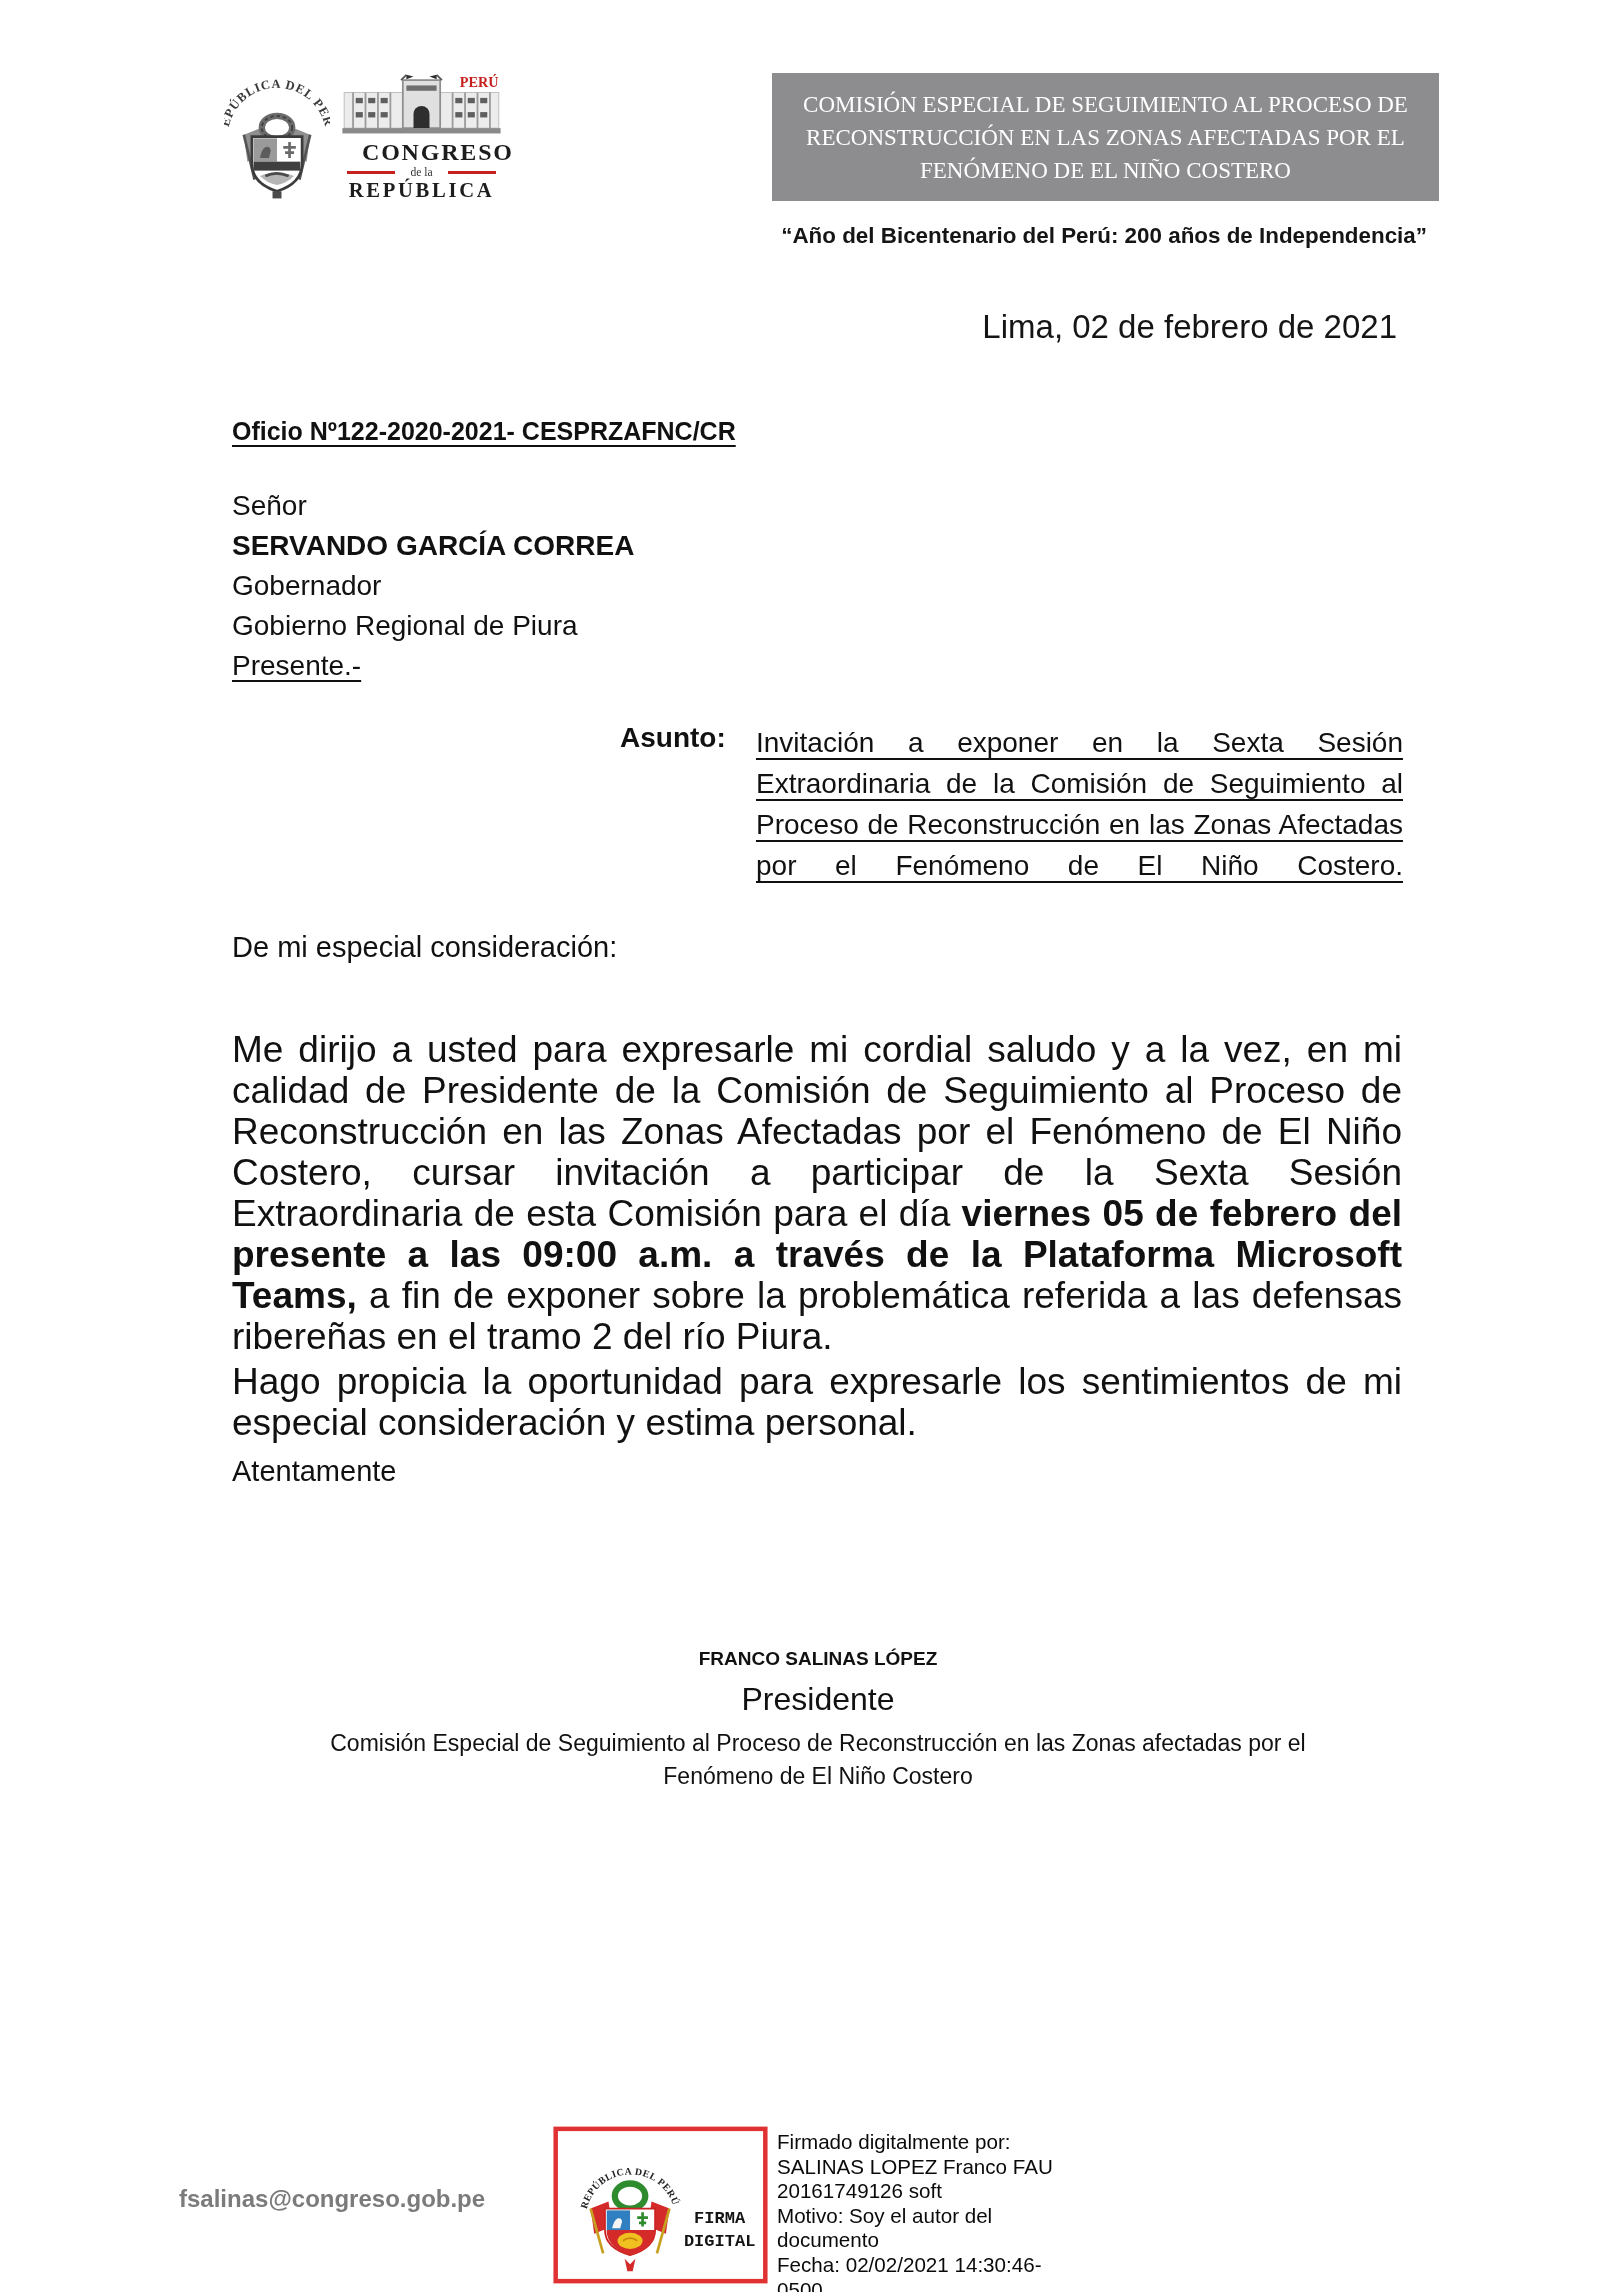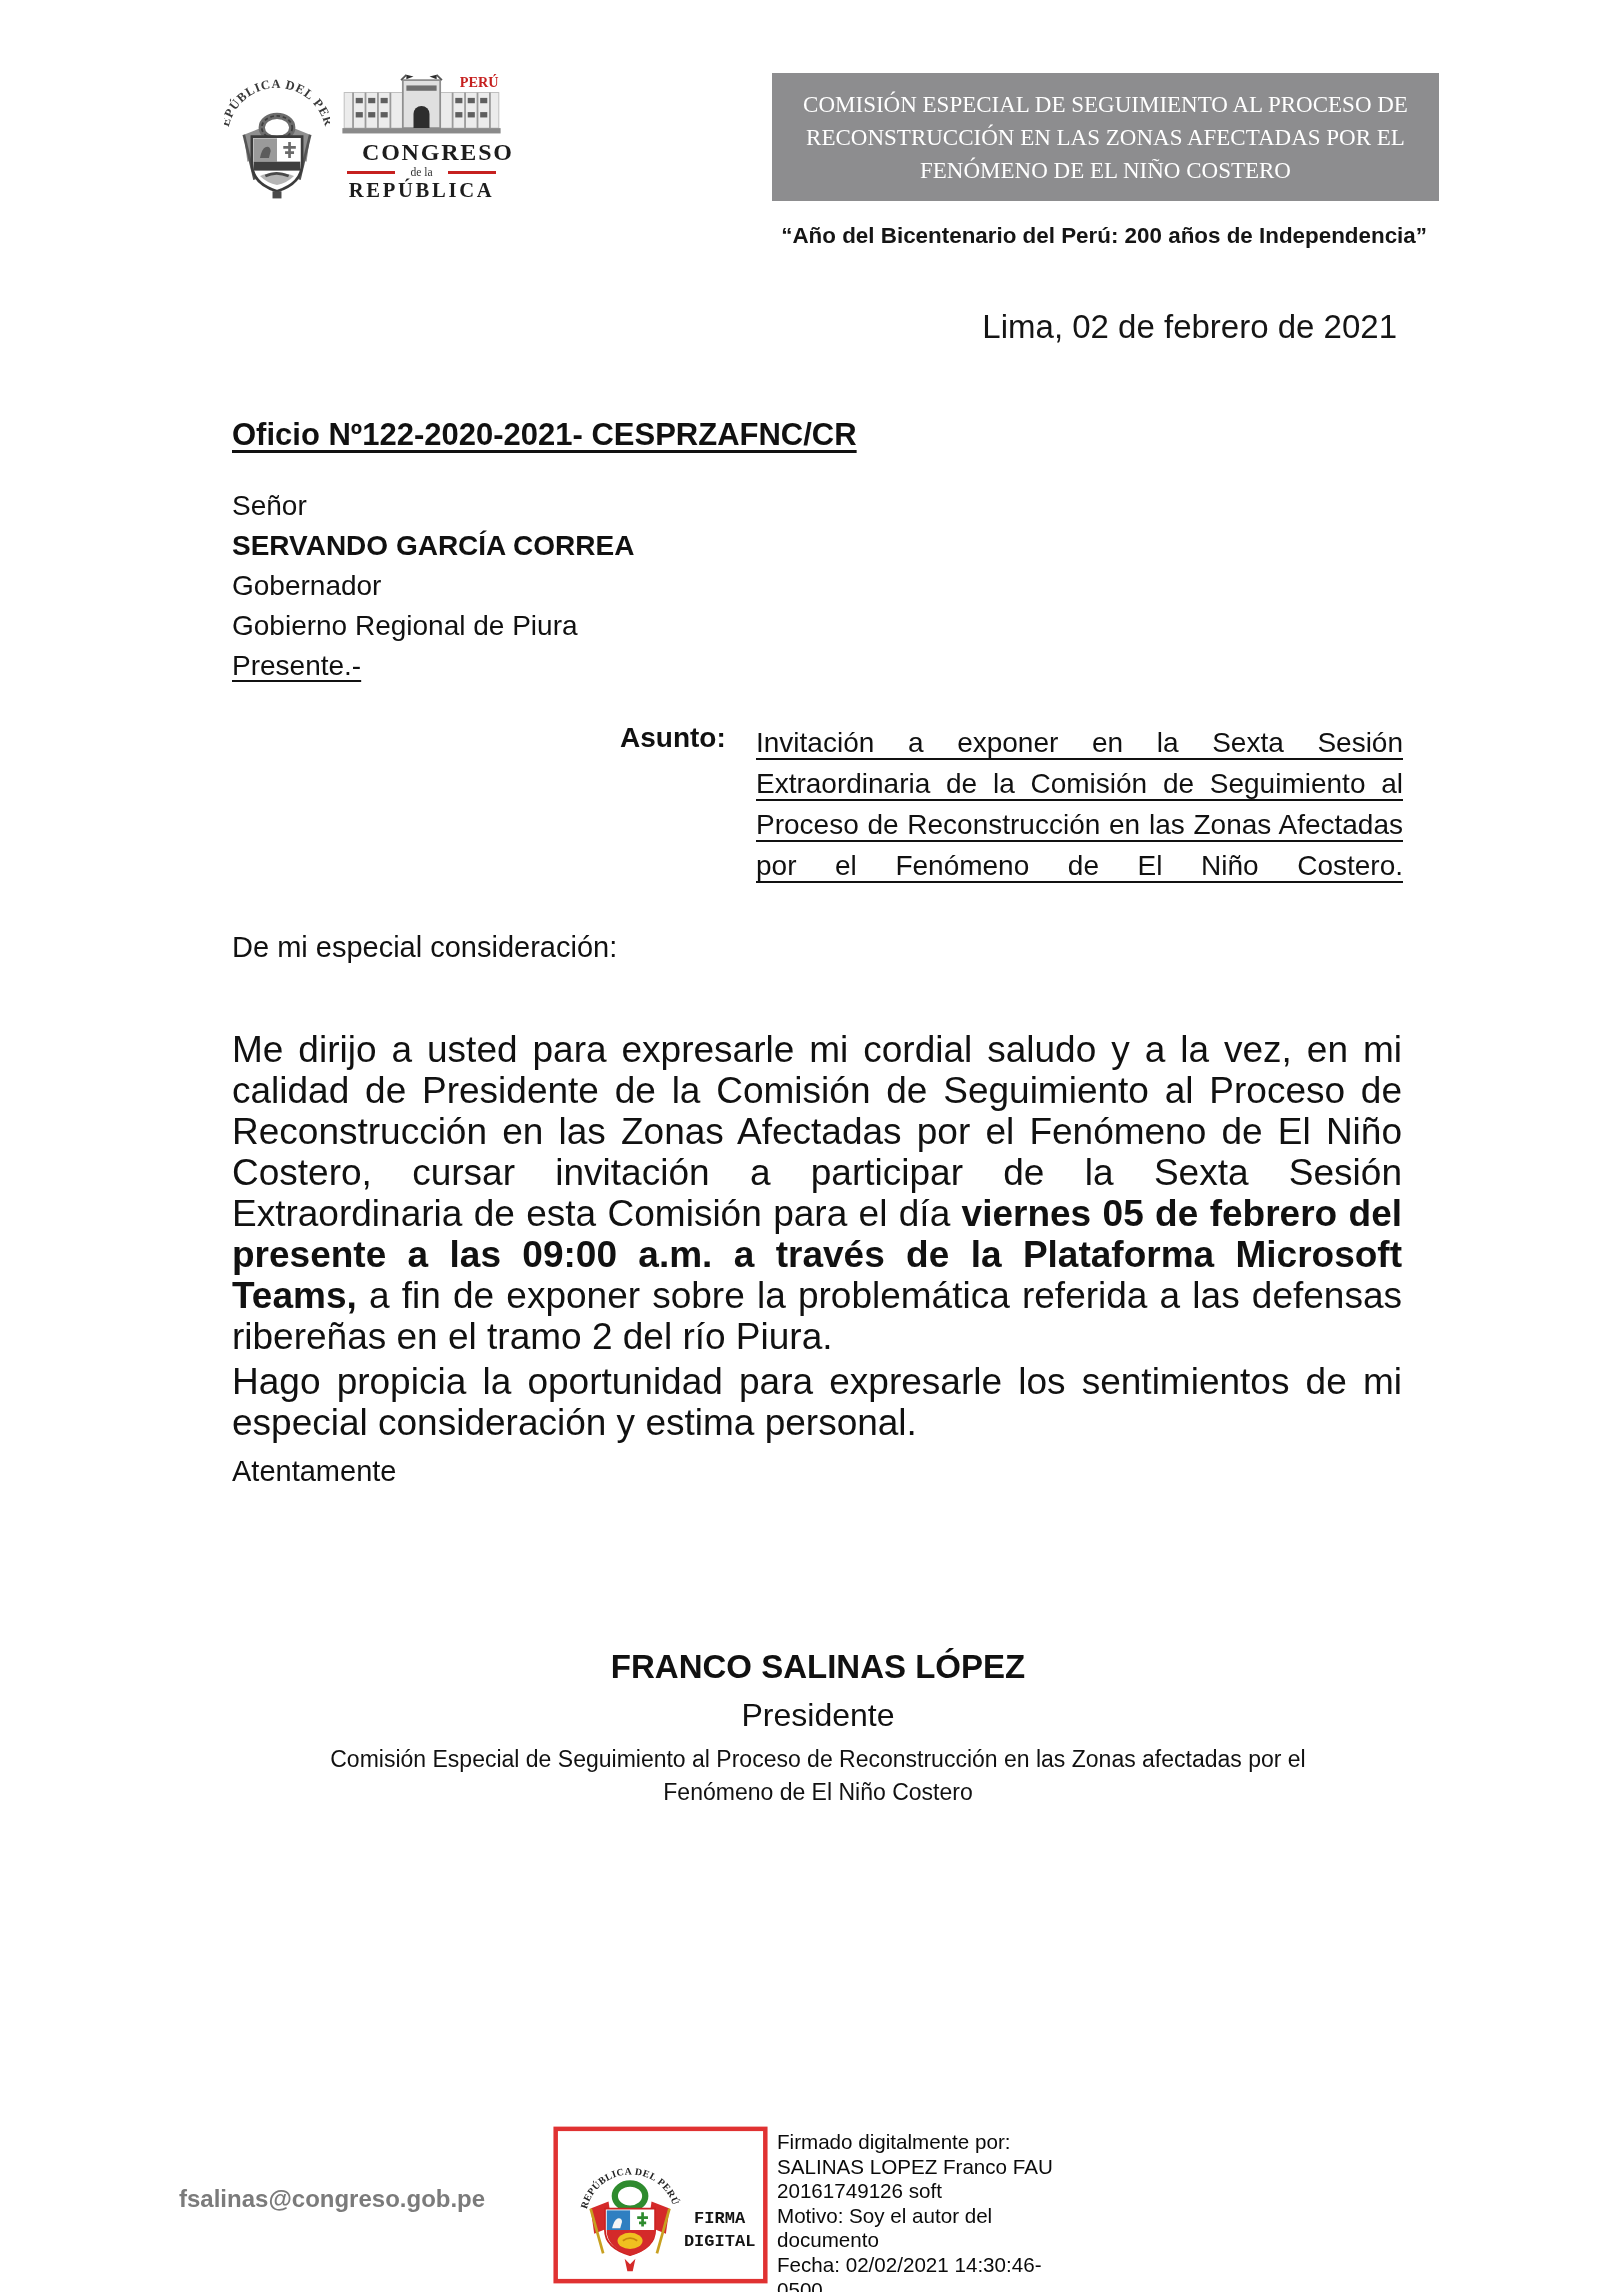--- a/index.html
+++ b/index.html
@@ -16,38 +16,38 @@
   .republica-word{font-family:"Liberation Serif",serif;font-weight:bold;color:#1d1d1d;font-size:20.6px;letter-spacing:2.7px;line-height:21.5px;}
 
   .banner{position:absolute;left:772px;top:73px;width:667px;height:128px;background:#8d8d8f;color:#ffffff;
     font-family:"Liberation Serif",serif;font-size:23px;line-height:33px;text-align:center;
     display:flex;align-items:center;justify-content:center;padding:0 19.7px;box-sizing:border-box;}
 
   .quotes{position:absolute;right:194px;top:220px;text-align:right;font-weight:bold;font-size:22.4px;line-height:31px;color:#151515;}
   .date{position:absolute;right:224px;top:308px;font-size:33px;color:#151515;}
 
   
-  .reference{position:absolute;left:232px;top:417px;font-size:31px;font-weight:bold;text-decoration:underline;text-underline-offset:5.4px;}
+  .reference{position:absolute;left:232px;top:417px;font-size:25px;font-weight:bold;text-decoration:underline;text-underline-offset:5.4px;}
   .recipient{position:absolute;left:232px;top:486px;font-size:28px;line-height:40px;}
   .recipient .bold{font-weight:bold;}
   .recipient .uline{text-decoration:underline;text-underline-offset:4.5px;}
 
   .subject-label{position:absolute;left:620px;top:722px;font-size:28px;font-weight:bold;}
   .subject-text{position:absolute;left:756px;top:722px;width:647px;font-size:28px;line-height:41px;
     text-align:justify;text-align-last:justify;text-decoration:underline;text-underline-offset:6.3px;}
 
   .greeting{position:absolute;left:232px;top:931px;font-size:29px;}
   .para{position:absolute;left:232px;width:1170px;font-size:37px;line-height:41px;text-align:justify;}
   .para1{top:992px;}
   .para2{top:1324px;}
   .para .bold{font-weight:bold;}
   .closing{position:absolute;left:232px;top:1455px;font-size:29px;}
 
   .signature{position:absolute;left:233px;top:1648px;width:1170px;text-align:center;}
-  .sig-name{font-size:33px;font-weight:bold;margin-bottom:10.7px;}
+  .sig-name{font-size:19px;font-weight:bold;margin-bottom:10.7px;}
   .sig-role{font-size:32px;margin-bottom:9px;}
   .sig-org{font-size:23px;line-height:33px;}
 
   
   .footer-email{position:absolute;left:179px;top:2185px;font-size:24px;color:#7b7b7b;font-weight:bold;}
   .stamp{position:absolute;left:553px;top:2126px;width:215px;height:158px;}
   .dsig{position:absolute;left:777px;top:2130px;width:304px;font-size:20.6px;line-height:24.6px;color:#0a0a0a;}
 </style>
 </head>
 <body>

